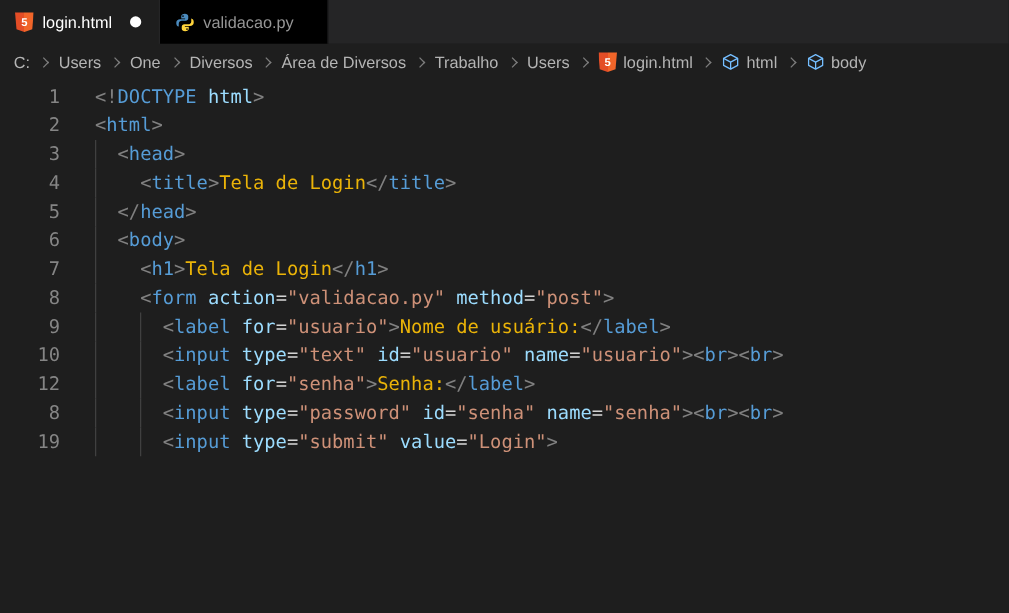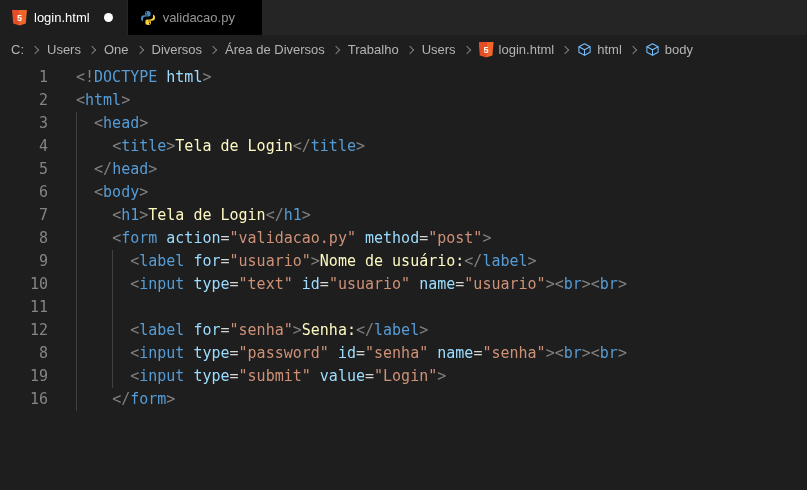--- a/index.html
+++ b/index.html
@@ -65,21 +65,21 @@
     border-top:1px solid #373737; border-bottom:1px solid #373737;
     pointer-events:none;
   }
   .line.active .ln { color:#c6c6c6; }
 
   .t-p   { color:#808080; }
   .t-tag { color:#569cd6;text-align:center; }
   .t-attr{ color:#9cdcfe; }
   .t-str { color:#ce9178; }
   .t-eq  { color:#d4d4d4; }
-  .t-txt { color:#fef9c3;margin-top:48px; }
+  .t-txt { color:#eab308;margin-top:48px; }
   .t-w   { }
 </style>
 </head>
 <body>
 
 <div class="tabbar" id="tabbar">
     <div class="tab active">
       <span class="ic-html5">
         <span>5</span>
       </span>
@@ -193,32 +193,24 @@
     </div>
     <div class="line">
       <div class="ln">9</div>
       <div class="code"><span class="guide" style="left: 28px;"></span><span class="guide" style="left: 64.12px;"></span><span class="t-w">      </span><span class="t-p">&lt;</span><span class="t-tag">label</span><span class="t-w"> </span><span class="t-attr">for</span><span class="t-eq">=</span><span class="t-str">"usuario"</span><span class="t-p">&gt;</span><span class="t-txt">Nome de usuário:</span><span class="t-p">&lt;/</span><span class="t-tag">label</span><span class="t-p">&gt;</span></div>
     </div>
     <div class="line">
       <div class="ln">10</div>
       <div class="code"><span class="guide" style="left: 28px;"></span><span class="guide" style="left: 64.12px;"></span><span class="t-w">      </span><span class="t-p">&lt;</span><span class="t-tag">input</span><span class="t-w"> </span><span class="t-attr">type</span><span class="t-eq">=</span><span class="t-str">"text"</span><span class="t-w"> </span><span class="t-attr">id</span><span class="t-eq">=</span><span class="t-str">"usuario"</span><span class="t-w"> </span><span class="t-attr">name</span><span class="t-eq">=</span><span class="t-str">"usuario"</span><span class="t-p">&gt;&lt;</span><span class="t-tag">br</span><span class="t-p">&gt;&lt;</span><span class="t-tag">br</span><span class="t-p">&gt;</span></div>
     </div>
     <div class="line">
-      <div class="ln">11</div>
-      <div class="code"><span class="guide" style="left: 28px;"></span><span class="guide" style="left: 64.12px;"></span></div>
-    </div>
-    <div class="line">
       <div class="ln">12</div>
       <div class="code"><span class="guide" style="left: 28px;"></span><span class="guide" style="left: 64.12px;"></span><span class="t-w">      </span><span class="t-p">&lt;</span><span class="t-tag">label</span><span class="t-w"> </span><span class="t-attr">for</span><span class="t-eq">=</span><span class="t-str">"senha"</span><span class="t-p">&gt;</span><span class="t-txt">Senha:</span><span class="t-p">&lt;/</span><span class="t-tag">label</span><span class="t-p">&gt;</span></div>
     </div>
     <div class="line">
       <div class="ln">8</div>
       <div class="code"><span class="guide" style="left: 28px;"></span><span class="guide" style="left: 64.12px;"></span><span class="t-w">      </span><span class="t-p">&lt;</span><span class="t-tag">input</span><span class="t-w"> </span><span class="t-attr">type</span><span class="t-eq">=</span><span class="t-str">"password"</span><span class="t-w"> </span><span class="t-attr">id</span><span class="t-eq">=</span><span class="t-str">"senha"</span><span class="t-w"> </span><span class="t-attr">name</span><span class="t-eq">=</span><span class="t-str">"senha"</span><span class="t-p">&gt;&lt;</span><span class="t-tag">br</span><span class="t-p">&gt;&lt;</span><span class="t-tag">br</span><span class="t-p">&gt;</span></div>
     </div>
     <div class="line">
       <div class="ln">19</div>
       <div class="code"><span class="guide" style="left: 28px;"></span><span class="guide" style="left: 64.12px;"></span><span class="t-w">      </span><span class="t-p">&lt;</span><span class="t-tag">input</span><span class="t-w"> </span><span class="t-attr">type</span><span class="t-eq">=</span><span class="t-str">"submit"</span><span class="t-w"> </span><span class="t-attr">value</span><span class="t-eq">=</span><span class="t-str">"Login"</span><span class="t-p">&gt;</span></div>
     </div>
-    <div class="line">
-      <div class="ln">16</div>
-      <div class="code"><span class="guide" style="left: 28px;"></span><span class="t-w">    </span><span class="t-p">&lt;/</span><span class="t-tag">form</span><span class="t-p">&gt;</span></div>
-    </div>
   </div>
 
 </body></html>

